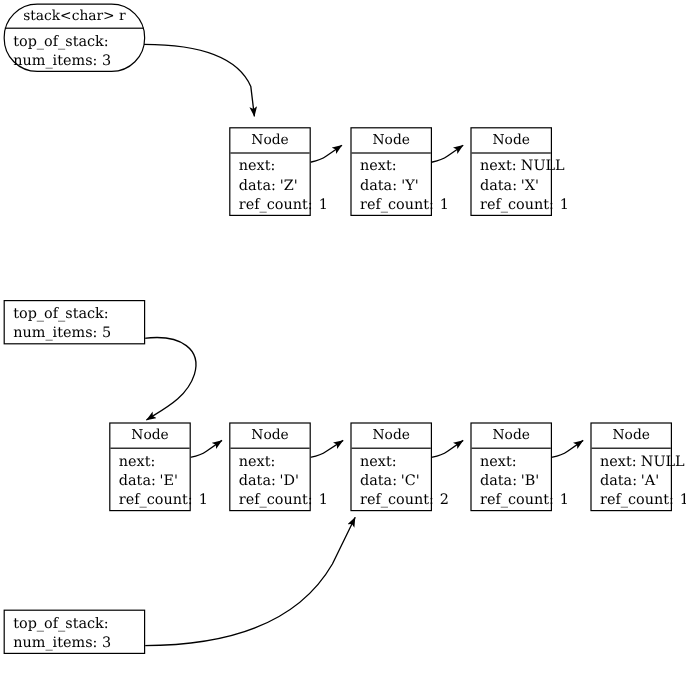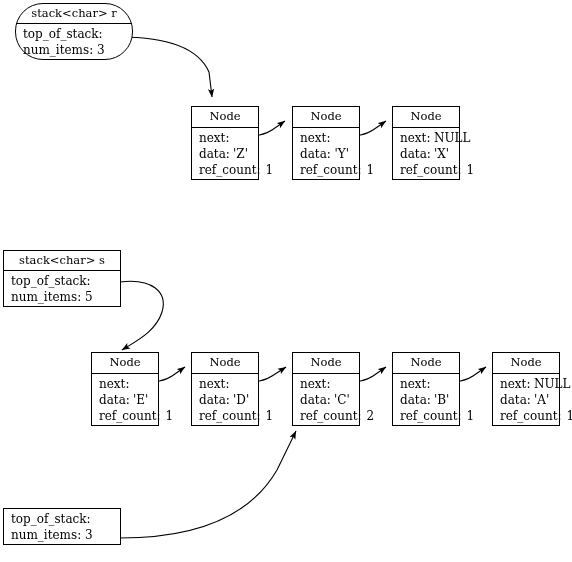--- a/index.html
+++ b/index.html
@@ -92,21 +92,21 @@
 
     <path d="M226,385 C 248,382 262,383 272,376 L286,367" fill="none" stroke="#000" stroke-width="1.1" marker-end="url(#ah)"></path>
 
     <path d="M327,385 C 349,382 363,383 373,376 L386,367" fill="none" stroke="#000" stroke-width="1.1" marker-end="url(#ah)"></path>
 
     <path d="M427,385 C 449,382 463,383 473,376 L486,367" fill="none" stroke="#000" stroke-width="1.1" marker-end="url(#ah)"></path>
 
     <path d="M120,538 C 190,538 248,520 277,470 L296,431" fill="none" stroke="#000" stroke-width="1.1" marker-end="url(#ah)"></path>
   </svg>
 
-  <div class="box stackbox" style="left:15px; top:3px;border-radius:28px;">
+  <div class="box stackbox" style="left:3px; top:3px;border-radius:28px;">
     <div class="box-title">stack&lt;char&gt; r</div>
     <div class="box-body">
       <div class="row">
         <span class="k">top_of_stack:</span>
         <span class="v"></span>
       </div>
       <div class="row">
         <span class="k">num_items:</span>
         <span class="v">3</span>
       </div>
@@ -161,21 +161,20 @@
         <span class="v">'X'</span>
       </div>
       <div class="row r-ref">
         <span class="k">ref_count:</span>
         <span class="v">1</span>
       </div>
     </div>
   </div>
 
   <div class="box stackbox" style="left:3px; top:250px;">
-    <div class="box-title">stack&lt;char&gt; s</div>
     <div class="box-body">
       <div class="row">
         <span class="k">top_of_stack:</span>
         <span class="v"></span>
       </div>
       <div class="row">
         <span class="k">num_items:</span>
         <span class="v">5</span>
       </div>
     </div>

